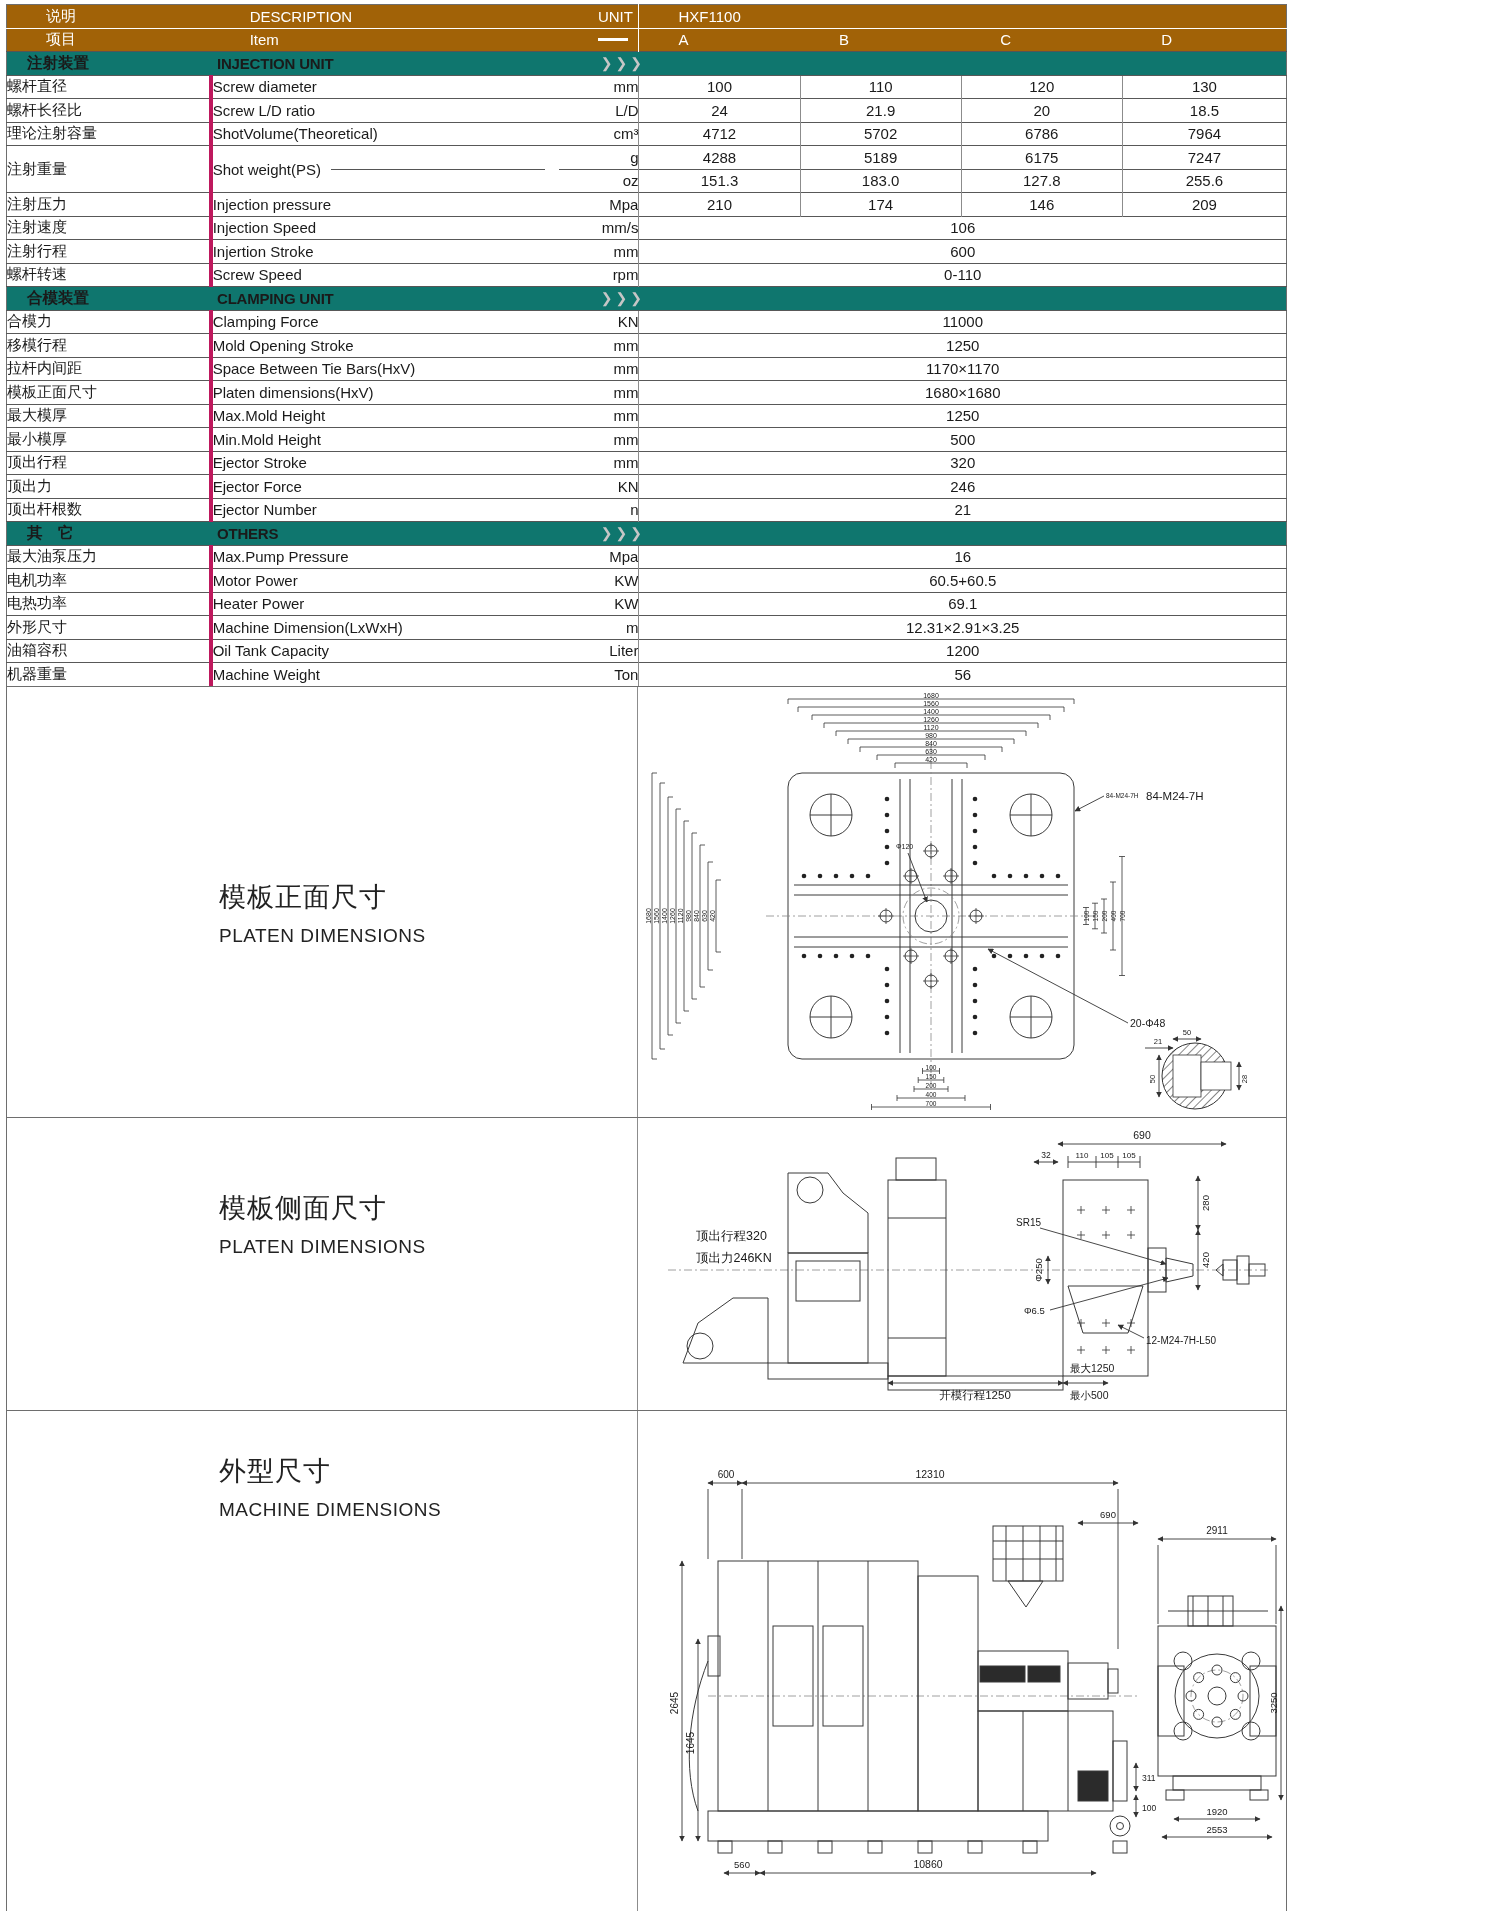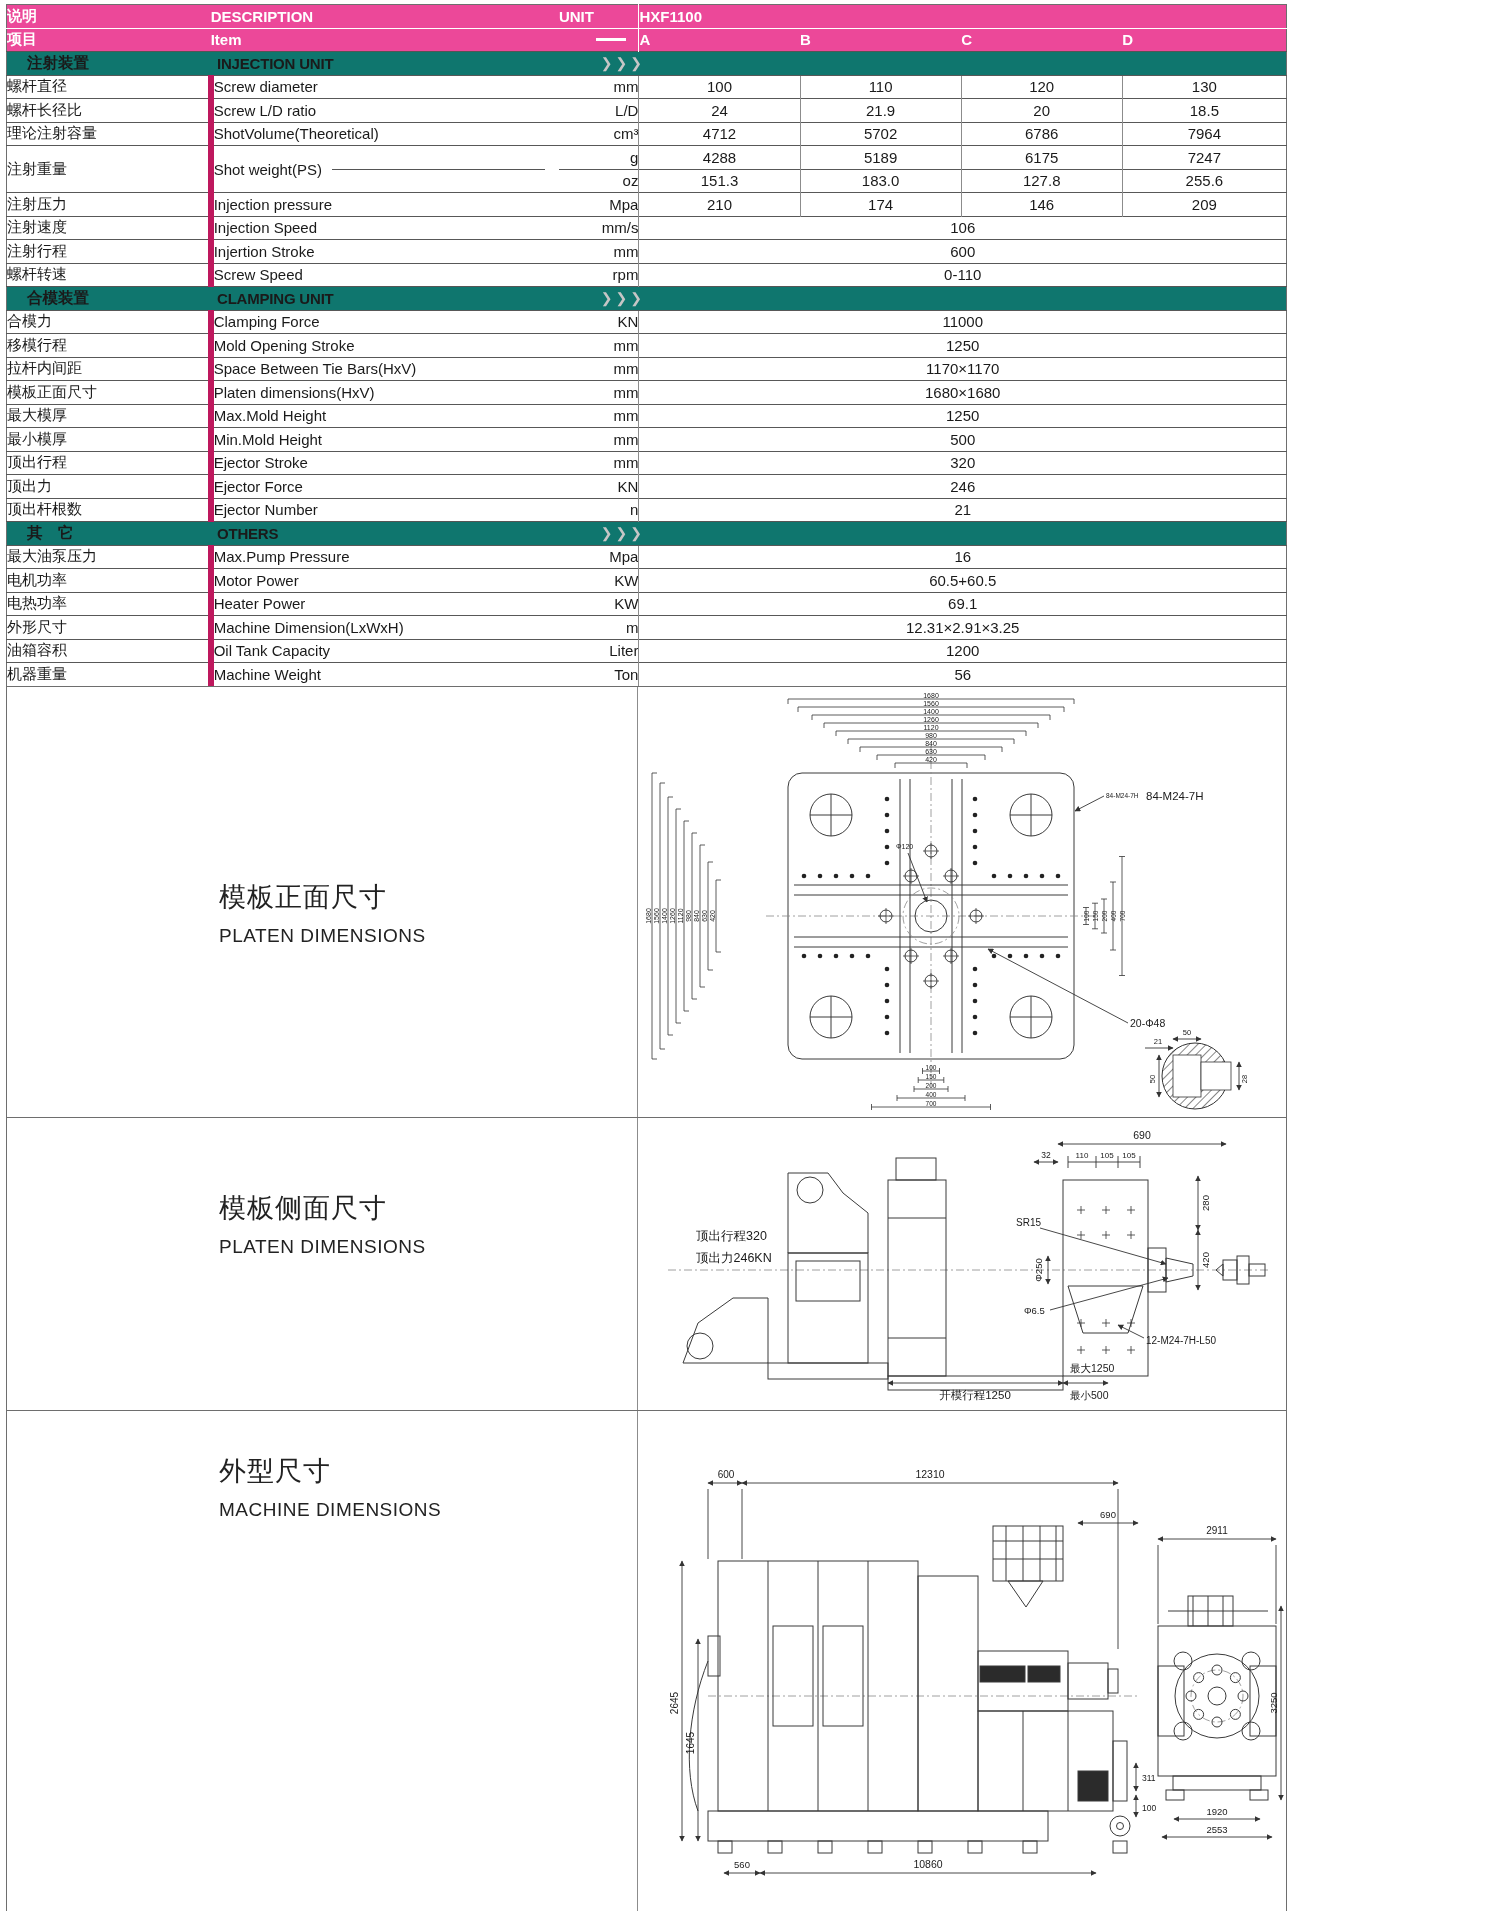--- a/index.html
+++ b/index.html
@@ -1,29 +1,29 @@
 <!DOCTYPE html>
 <html><head>
 <meta charset="utf-8">
 <style>
   html,body{margin:0;padding:0;background:#fff;}
   body{width:1500px;height:1911px;position:relative;font-family:"Liberation Sans","DejaVu Sans",sans-serif;color:#1a1a1a;}
   .content{position:absolute;left:6px;top:4px;width:1281px;}
   table.spec{width:1281px;border-collapse:collapse;table-layout:fixed;border:1px solid #6e6e6e;}
   table.spec td,table.spec th{height:22.5px;padding:0;font-size:15px;border-top:1px solid #585858;overflow:hidden;white-space:nowrap;}
-  tr.hdr th{background:#ec4899;color:#fff;border-top:none;font-weight:bold;text-align:left;}
+  tr.hdr th{background:#a16207;color:#fff;border-top:none;font-weight:normal;text-align:left;padding-left:39px;}
   tr.hdr2 th{border-top:1px solid #fff;}
   th.hcn,td.cn{padding-left:20px;}
   th.hen,td.en{padding-left:6px;margin-top:46px;}
   th.hunit{text-align:right;padding-right:12px;}
   th.hmodel{text-align:center;border-left:1px solid #fff;font-size:15.5px;}
   th.hvar{text-align:center;}
   th.hvar.first{border-left:1px solid #fff;}
   .hdash{width:30px;height:3px;background:#fff;margin:0 12px 0 auto;}
-  td.cn{border-right:6px solid #be185d;font-size:15.5px;}
+  td.cn{border-right:4px solid #be185d;font-size:15.5px;}
   td.unit{text-align:right;padding-right:10px;font-size:14.5px;}
   td.val{text-align:center;font-size:15.5px;border-left:1px solid #8c8c8c;}
   tr.sec td{background:#0f766e;border-top:1px solid #555;}
   tr.sec .wrap{display:flex;align-items:center;}
   tr.sec .scn{width:184px;padding-left:20px;font-weight:bold;font-size:15.5px;}
   tr.sec .sen{width:344px;padding-left:6px;font-weight:bold;font-size:15px;letter-spacing:-0.2px;}
   tr.sec .chev{width:84px;text-align:right;color:#c6c6c6;font-size:14px;font-weight:bold;letter-spacing:3px;padding-right:2px;}
   td.en .wline{display:flex;align-items:center;}
   td.en .wline .ln{flex:1;border-top:1px solid #555;margin:0 14px 0 10px;}
   .panel{border:1px solid #6e6e6e;margin-top:-1px;display:flex;}

